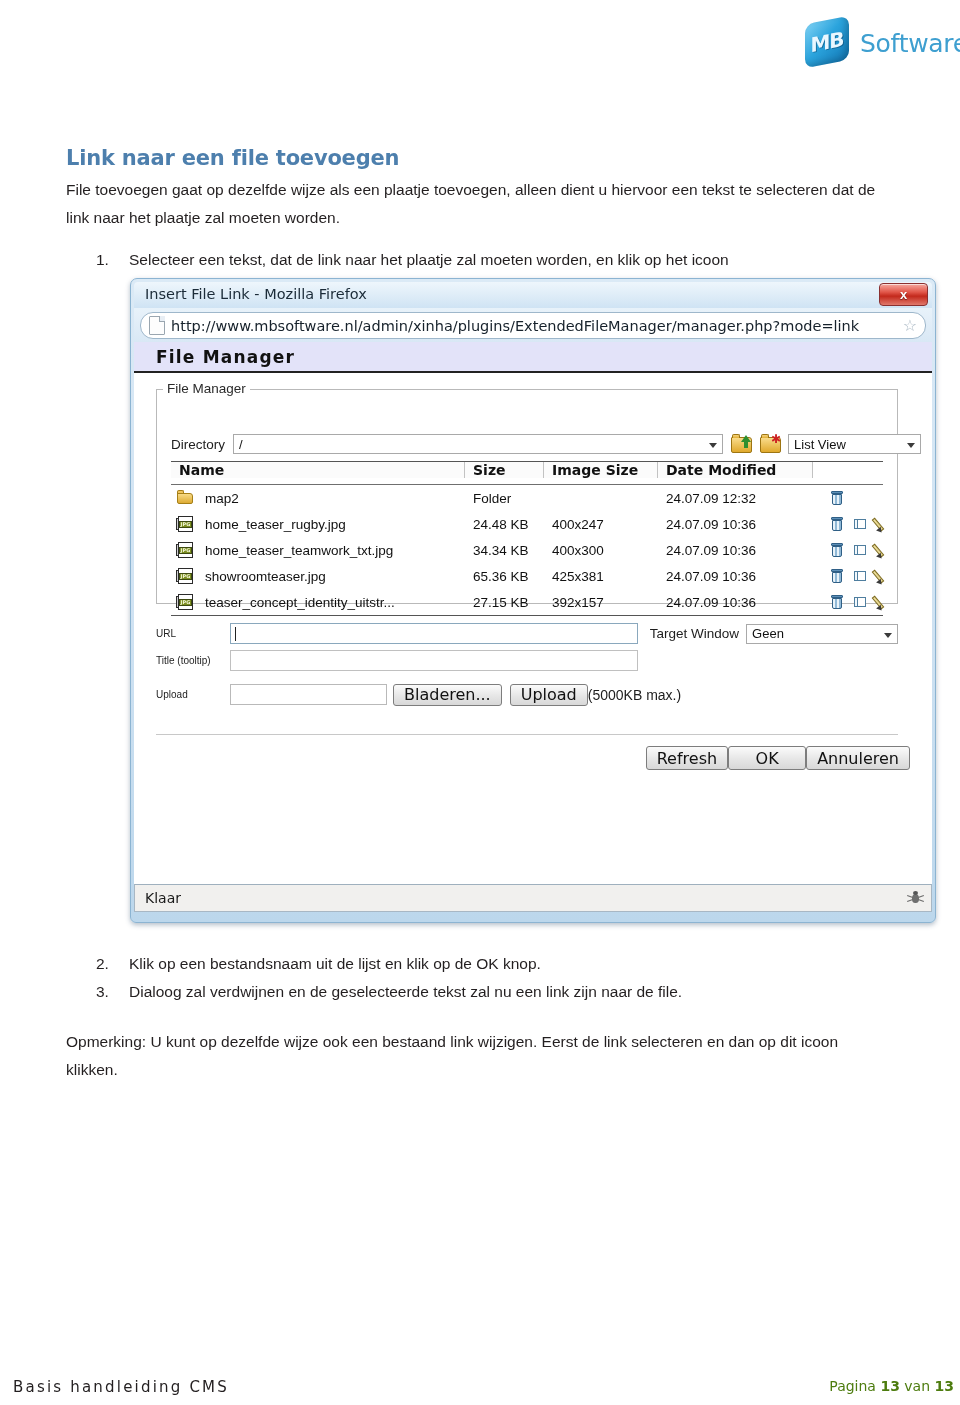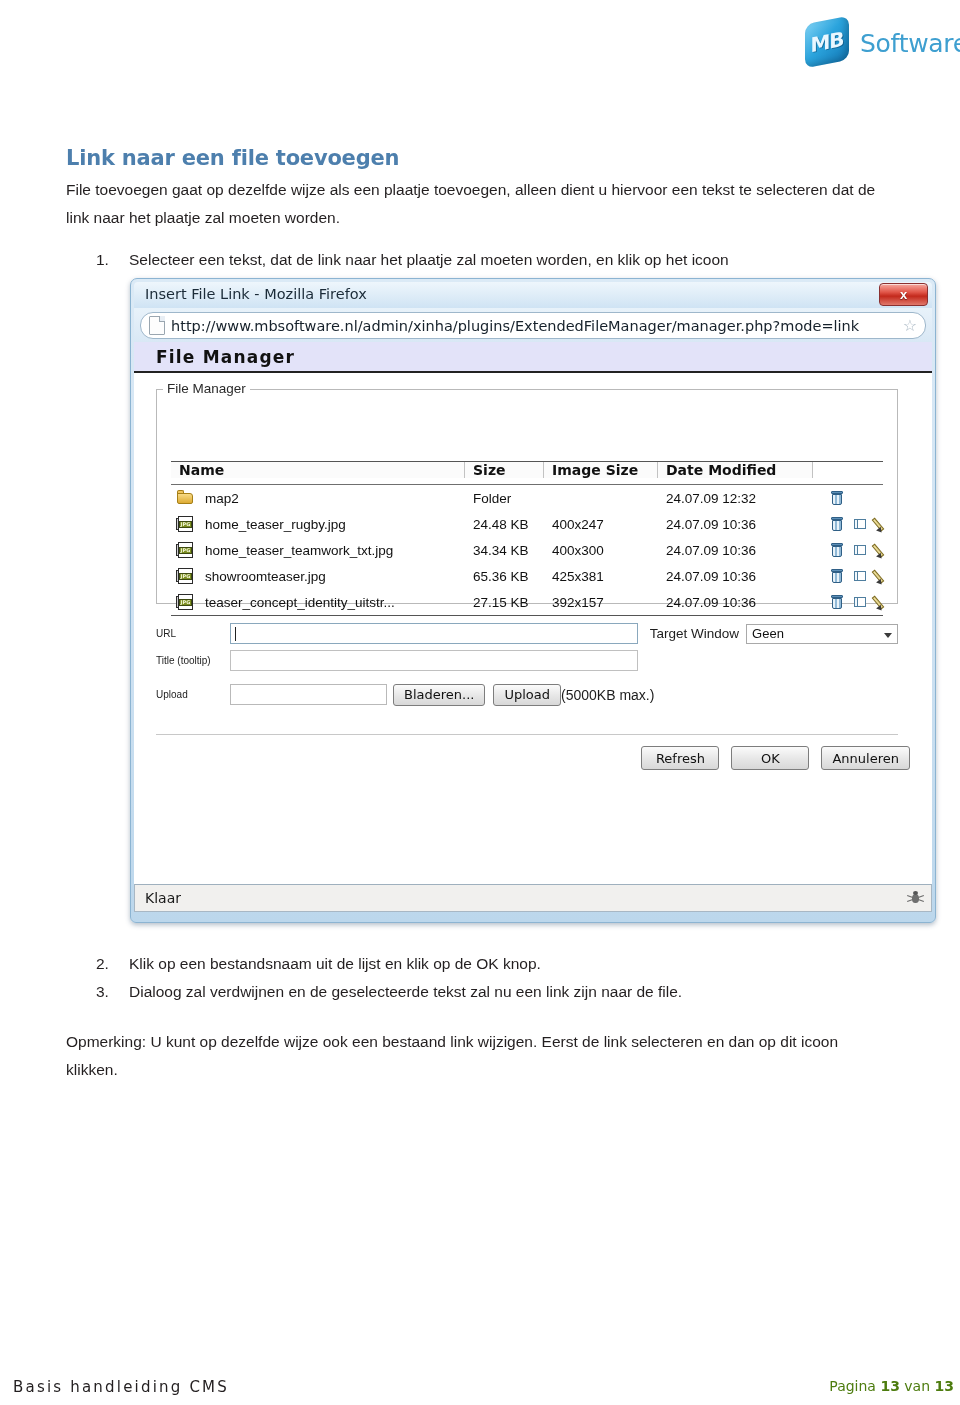--- a/index.html
+++ b/index.html
@@ -582,21 +582,21 @@
   }
   .tw-select { width: 152px; margin-left: 7px; }
 
   .btn {
     height: 22px;
     min-width: 64px;
     padding: 8px 10px;
     background: linear-gradient(180deg,#fbfbfb,#e6e6e6 55%,#d8d8d8);
     border: 1px solid #7d7d7d;
     border-radius: 3px;
-    font-size: 13px;
+    font-size: 16px;
     color: #111;
     display: inline-flex;
     align-items: center;
     justify-content: center;
     box-sizing: border-box;
     font-family: "DejaVu Sans", sans-serif;
   }
   .btn-browse { margin-left: 6px; }
   .btn-upload { margin-left: 8px; }
   .upl-note {
@@ -612,21 +612,20 @@
     top: 392px;
     width: 742px;
     height: 1px;
     background: #c8c8c8;
   }
   .dlg-buttons {
     position: absolute;
     right: 22px;
     top: 404px;
     display: flex;
-    gap: 12px;
     align-items: center;
   }
   .dlg-buttons .btn { min-width: 78px; height: 24px; }
 
   .statusbar {
     height: 28px;
     background: #f1f0ee;
     border: 1px solid #a8b7c4;
     border-top: 1px solid #9fb0be;
     box-sizing: border-box;
@@ -735,20 +734,35 @@
       </div>
     </div>
 
     <div class="page">
 
       <div class="fm-heading">File Manager</div>
 
       <div class="fieldset">
         <span class="legend">File Manager</span>
 
+        <div class="dir-row">
+          <span class="dir-label">Directory</span>
+          <div class="select dir-select">/</div>
+
+          <div class="tbtn">
+            <div class="folder-shape"></div>
+            <div class="arrow-up"></div>
+          </div>
+          <div class="tbtn">
+            <div class="folder-shape"></div>
+            <div class="spark">✱</div>
+          </div>
+
+          <div class="select view-select">List View</div>
+        </div>
 
         <div class="table">
           <div class="thead">
             <div class="th col-name">Name</div>
             <div class="th col-size">Size</div>
             <div class="th col-isize">Image Size</div>
             <div class="th col-date">Date Modified</div>
             <div class="th col-acts"></div>
           </div>
 

